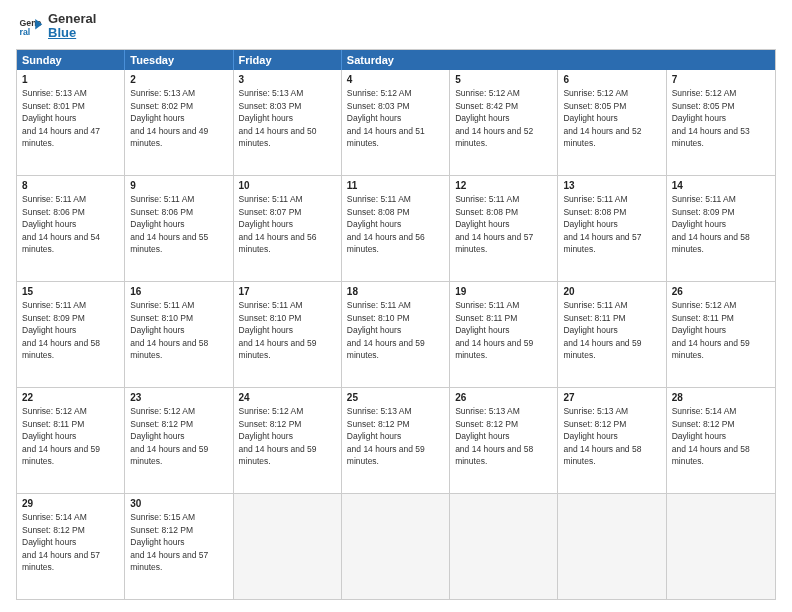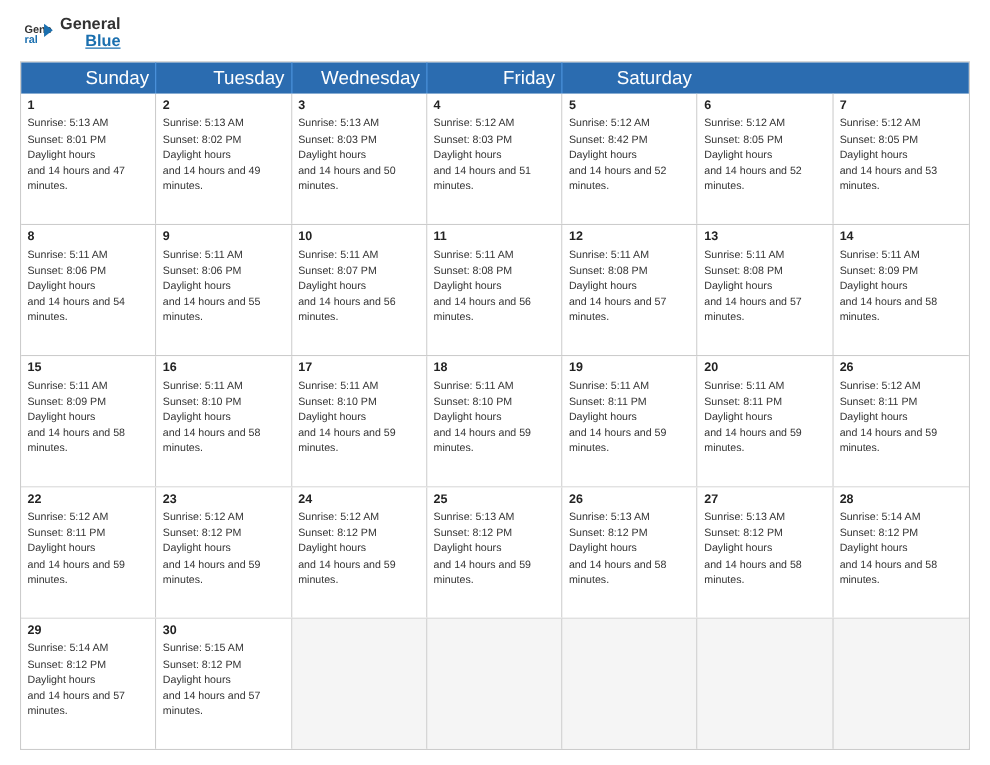--- a/index.html
+++ b/index.html
@@ -26,21 +26,20 @@
     .logo {
       display: flex;
       align-items: center;
       gap: 4px;
     }
     .logo-text {
       font-size: 13px;
       font-weight: bold;
       color: #333;
       line-height: 1.1;
-      text-align: right;
     }
     .logo-text span {
       color: #1a6faf;
       text-decoration: underline;
     }
     .logo-icon {
       width: 28px;
       height: 28px;
     }
     .title-block {
@@ -62,24 +61,24 @@
       flex-direction: column;
       border: 1px solid #ccc;
     }
     .cal-header-row {
       display: grid;
       grid-template-columns: repeat(7, 1fr);
       background: #2b6cb0;
     }
     .cal-header-cell {
       color: #fff;
-      font-size: 15px;
-      font-weight: normal;
+      font-size: 11px;
+      font-weight: bold;
       padding: 4px 5px;
-      text-align: right;
+      text-align: left;
       border-right: 1px solid #4a90d9;
     }
     .cal-header-cell:last-child { border-right: none; }
     .cal-body {
       flex: 1;
       display: flex;
       flex-direction: column;
     }
     .cal-row {
       flex: 1;
@@ -134,21 +133,20 @@
     <div class="title-block">
       <div class="month-title"></div>
       <div class="location-title"></div>
     </div>
   </div>
 
   <div class="calendar">
     <div class="cal-header-row">
     <div class="cal-header-cell">Sunday</div>
         <div class="cal-header-cell">Tuesday</div>
-        <div class="cal-header-cell">Wednesday</div>
         <div class="cal-header-cell">Friday</div>
         <div class="cal-header-cell">Saturday</div>
       </div>
     <div class="cal-body">
     <div class="cal-row">
           <div class="cal-cell"><span class="day-num">1</span>
 <span class="cell-text">Sunrise: 5:13 AM</span><br>
 <span class="cell-text">Sunset: 8:01 PM</span><br>
 <span class="cell-text">Daylight hours</span><br>
 <span class="cell-text">and 14 hours and 47 minutes.</span></div>

